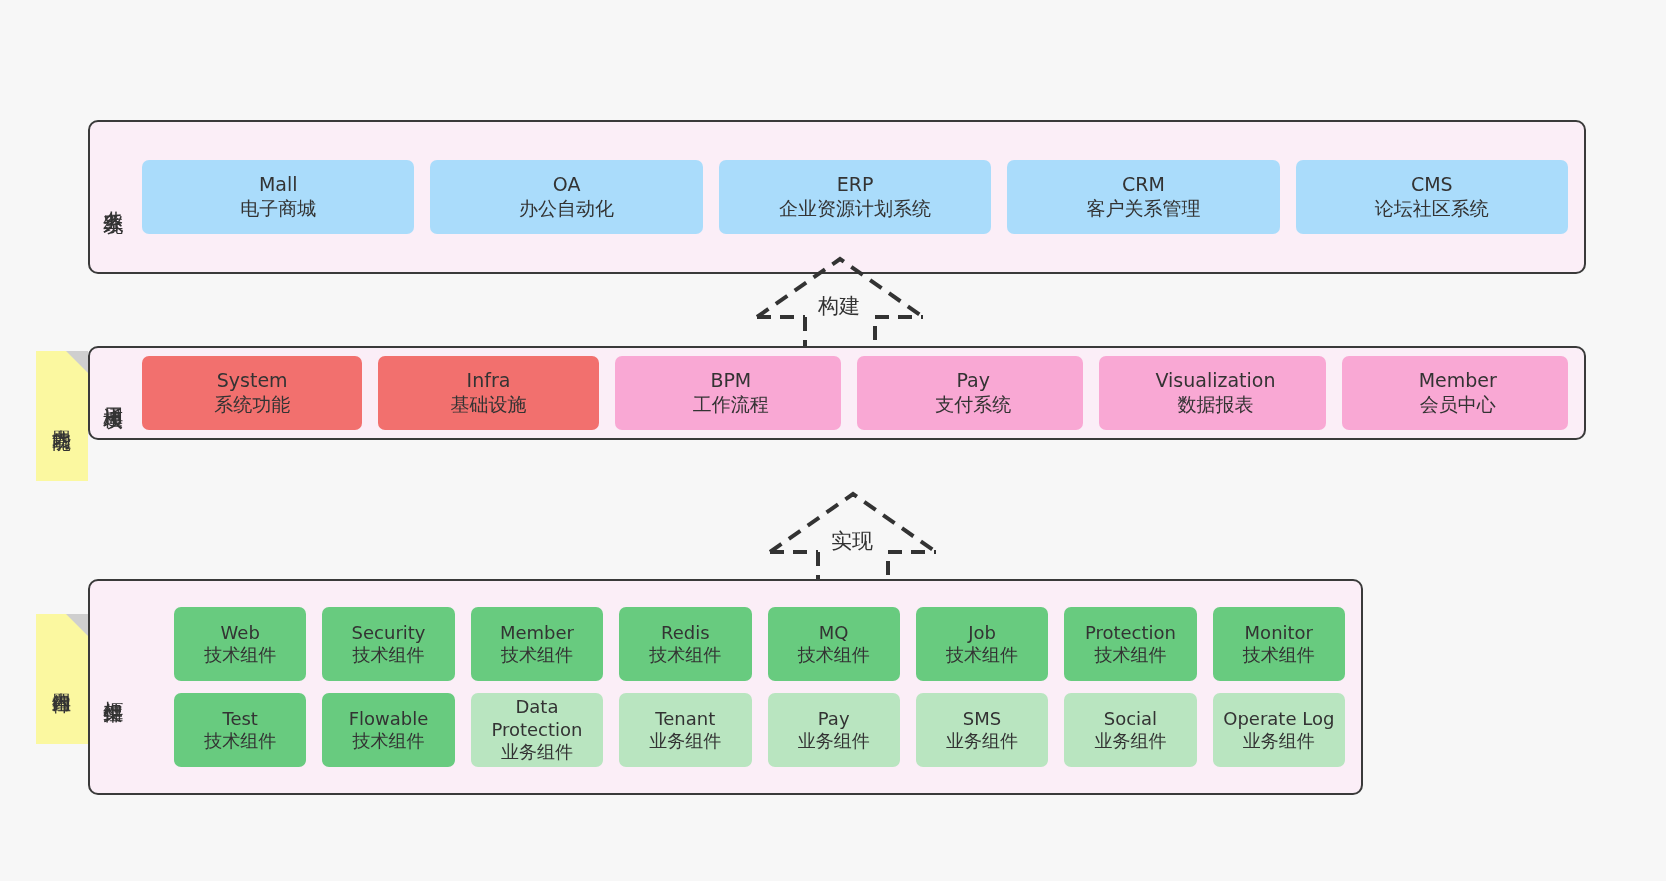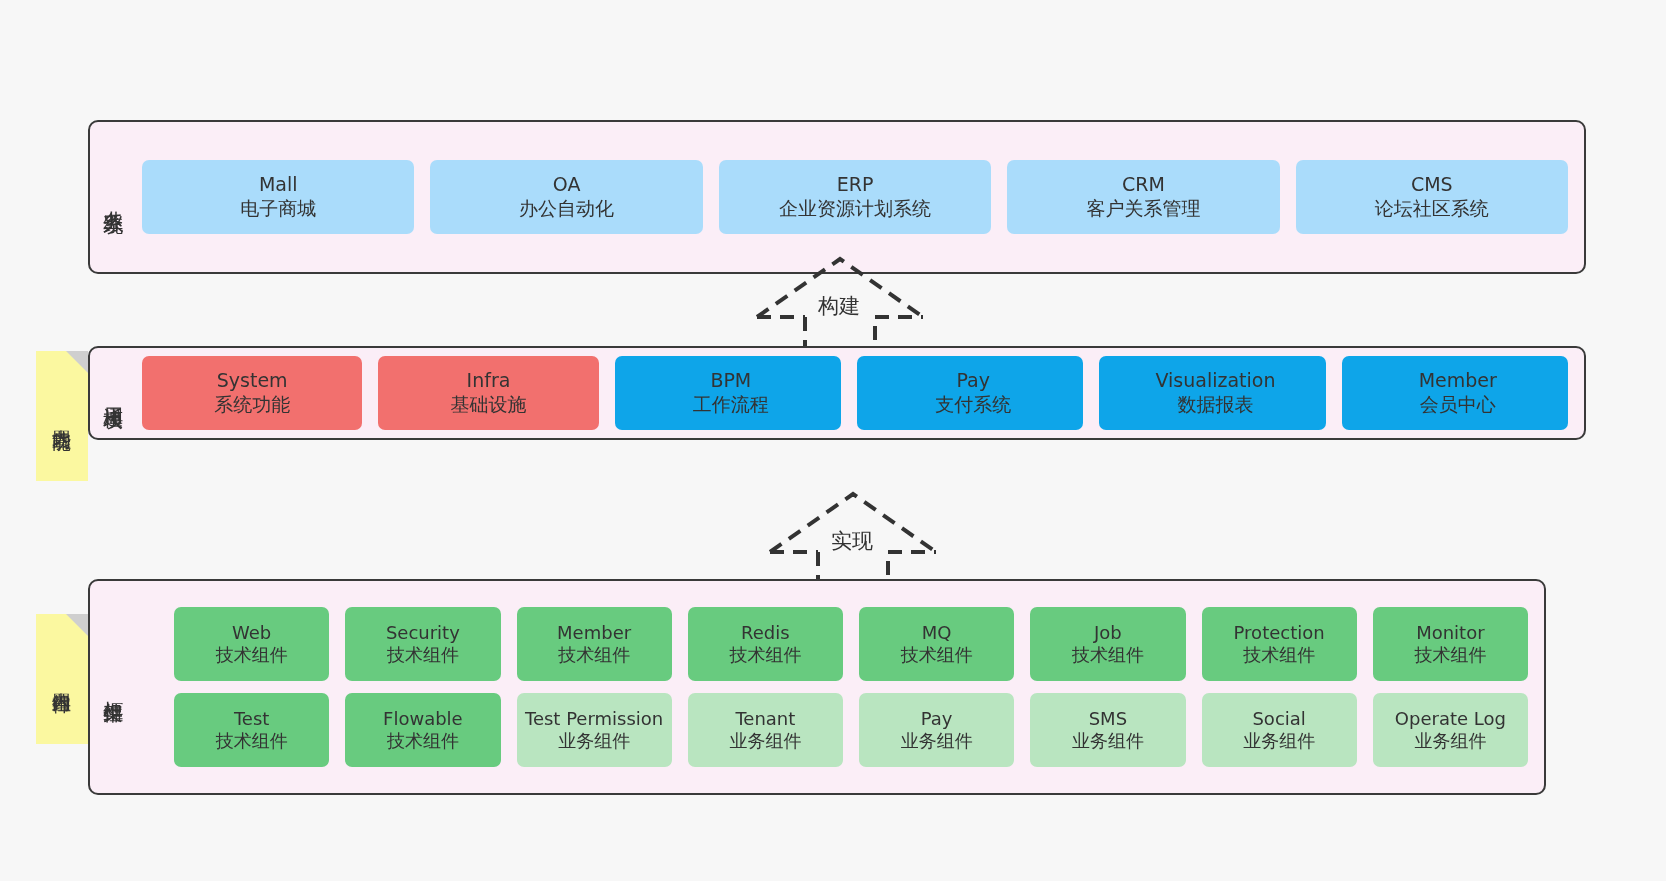--- a/index.html
+++ b/index.html
@@ -67,34 +67,34 @@
     color: #333333;
     padding: 6px 4px;
     box-sizing: border-box;
   }
   .card .ln1 { display: block; }
   .card .ln2 { display: block; }
 
   
   .c-blue      { background: #aadcfb; }
   .c-red       { background: #f2706e; }
-  .c-pink      { background: #0ea5e9; padding-left: 10px; }
+  .c-pink      { background: #f9a8d4; padding-left: 10px; }
   .c-green     { background: #68cb7f; }
   .c-lightgreen{ background: #b9e5c0; }
 
   
   #layer-business  { left: 88px;  top: 112px; width: 1498px; height: 154px; margin-top: 8px; }
   #layer-business .layer-body { padding: 14px 16px 14px 6px; }
   #layer-business .card { height: 74px; }
 
   #layer-common    { left: 88px;  top: 346px; width: 1498px; height: 94px; }
   #layer-common .layer-body { padding: 14px 16px 14px 6px; }
   #layer-common .card { height: 74px; }
 
-  #layer-framework { left: 88px;  top: 579px; width: 1458px; height: 216px; gap: 32px; }
+  #layer-framework { left: 88px;  top: 579px; width: 1275px; height: 216px; gap: 32px; }
   #layer-framework .layer-body { padding: 14px 16px 14px 6px; gap: 12px; }
   #layer-framework .card { height: 74px; font-size: 18px; }
 
   
   .note {
     position: absolute;
     background: #fbf8a0;
     box-sizing: border-box;
     display: flex;
     align-items: center;
@@ -257,21 +257,21 @@
     <div class="row">
       <div class="card c-green">
         <span class="ln1">Test</span>
         <span class="ln2">技术组件</span>
       </div>
       <div class="card c-green">
         <span class="ln1">Flowable</span>
         <span class="ln2">技术组件</span>
       </div>
       <div class="card c-lightgreen">
-        <span class="ln1">Test Permission</span>
+        <span class="ln1">Data Protection</span>
         <span class="ln2">业务组件</span>
       </div>
       <div class="card c-lightgreen">
         <span class="ln1">Tenant</span>
         <span class="ln2">业务组件</span>
       </div>
       <div class="card c-lightgreen">
         <span class="ln1">Pay</span>
         <span class="ln2">业务组件</span>
       </div>

